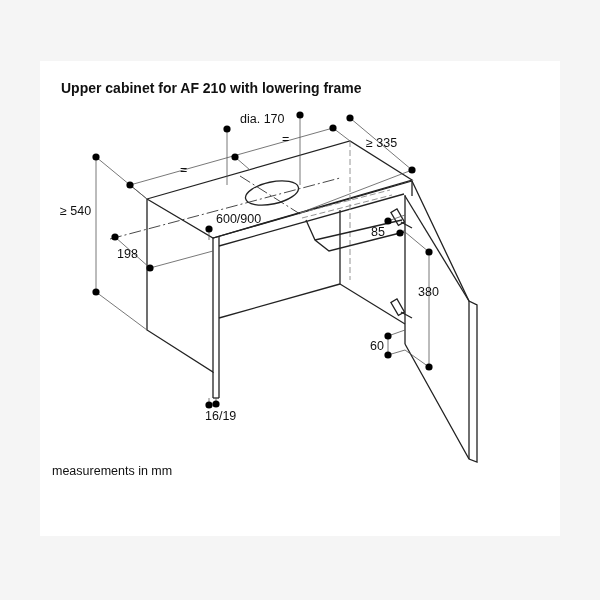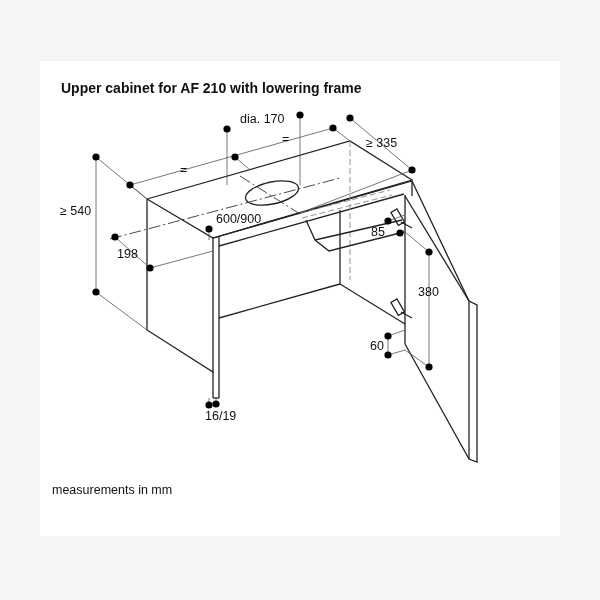--- a/index.html
+++ b/index.html
@@ -1,20 +1,20 @@
 <!DOCTYPE html>
 <html><head>
 <meta charset="utf-8">
 <style>
   html, body { margin:0; padding:0; }
   body { width:600px; height:600px; background:#f5f5f5; position:relative; overflow:hidden;
          font-family:"Liberation Sans", sans-serif; }
   .panel { position:absolute; left:40px; top:61px; width:520px; height:475px; background:#ffffff; }
   .title { position:absolute; left:53px; top:72px; font-size:14px; font-weight:bold; color:#111; margin:8px; white-space:nowrap; }
-  .caption { position:absolute; left:52px; top:483px; font-size:12.5px; color:#111; white-space:nowrap; }
+  .caption { position:absolute; left:52px; top:464px; font-size:12.5px; color:#111; white-space:nowrap; }
   svg { position:absolute; left:0; top:0; }
   svg text { font-family:"Liberation Sans", sans-serif; font-size:12.5px; fill:#111; }
   .edge { stroke:#222; stroke-width:1.3; fill:none; }
   .dim { stroke:#555; stroke-width:0.8; fill:none; }
   .hid { stroke:#888; stroke-width:0.9; fill:none; stroke-dasharray:6 3; }
   .axis { stroke:#333; stroke-width:0.9; fill:none; stroke-dasharray:12 3 2 3; }
   .dot { fill:#000; }
 </style>
 </head>
 <body>

